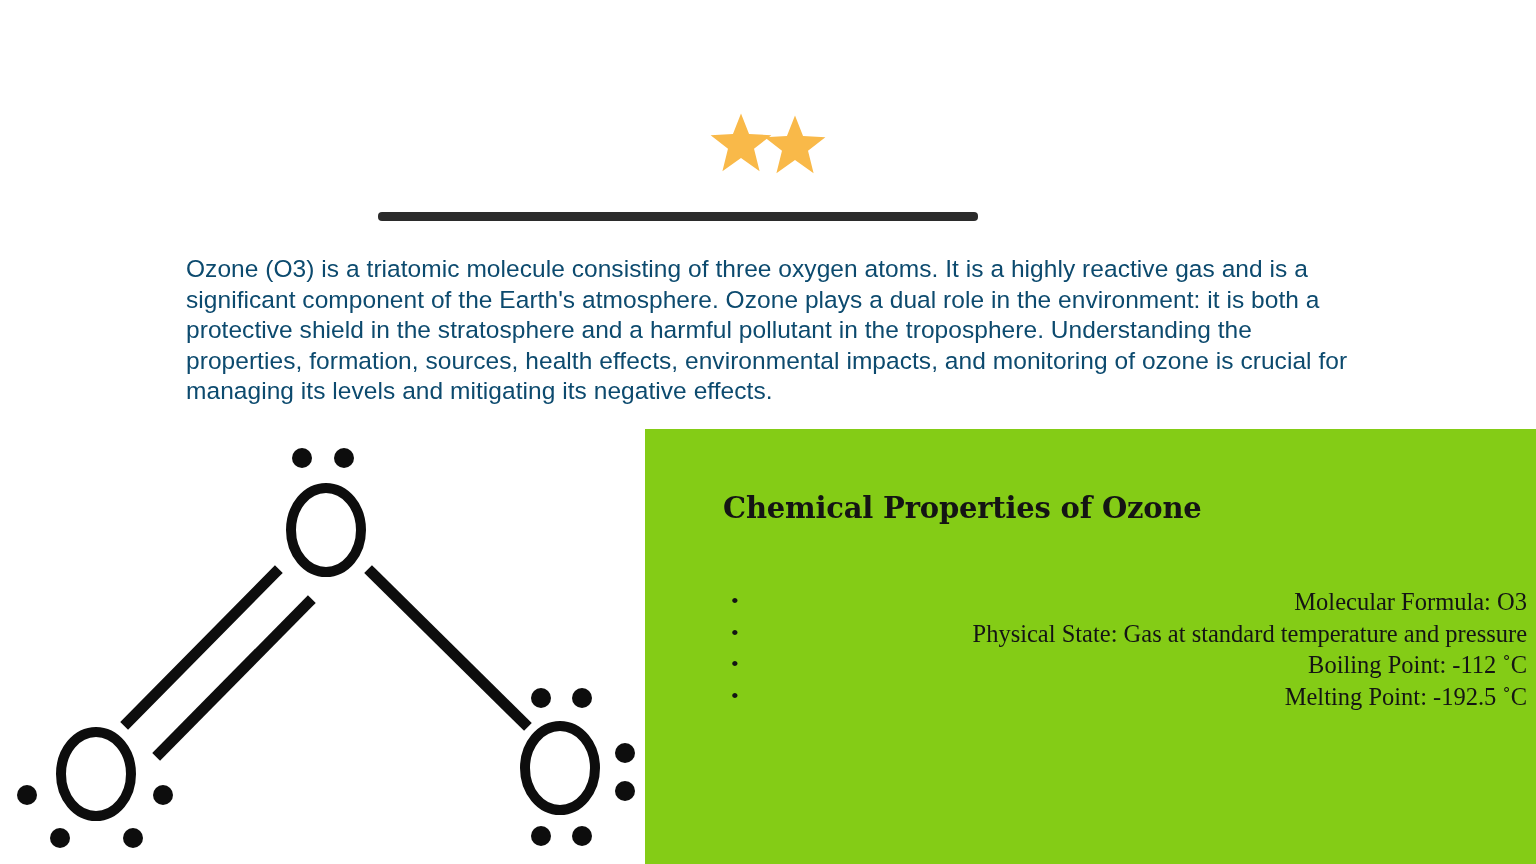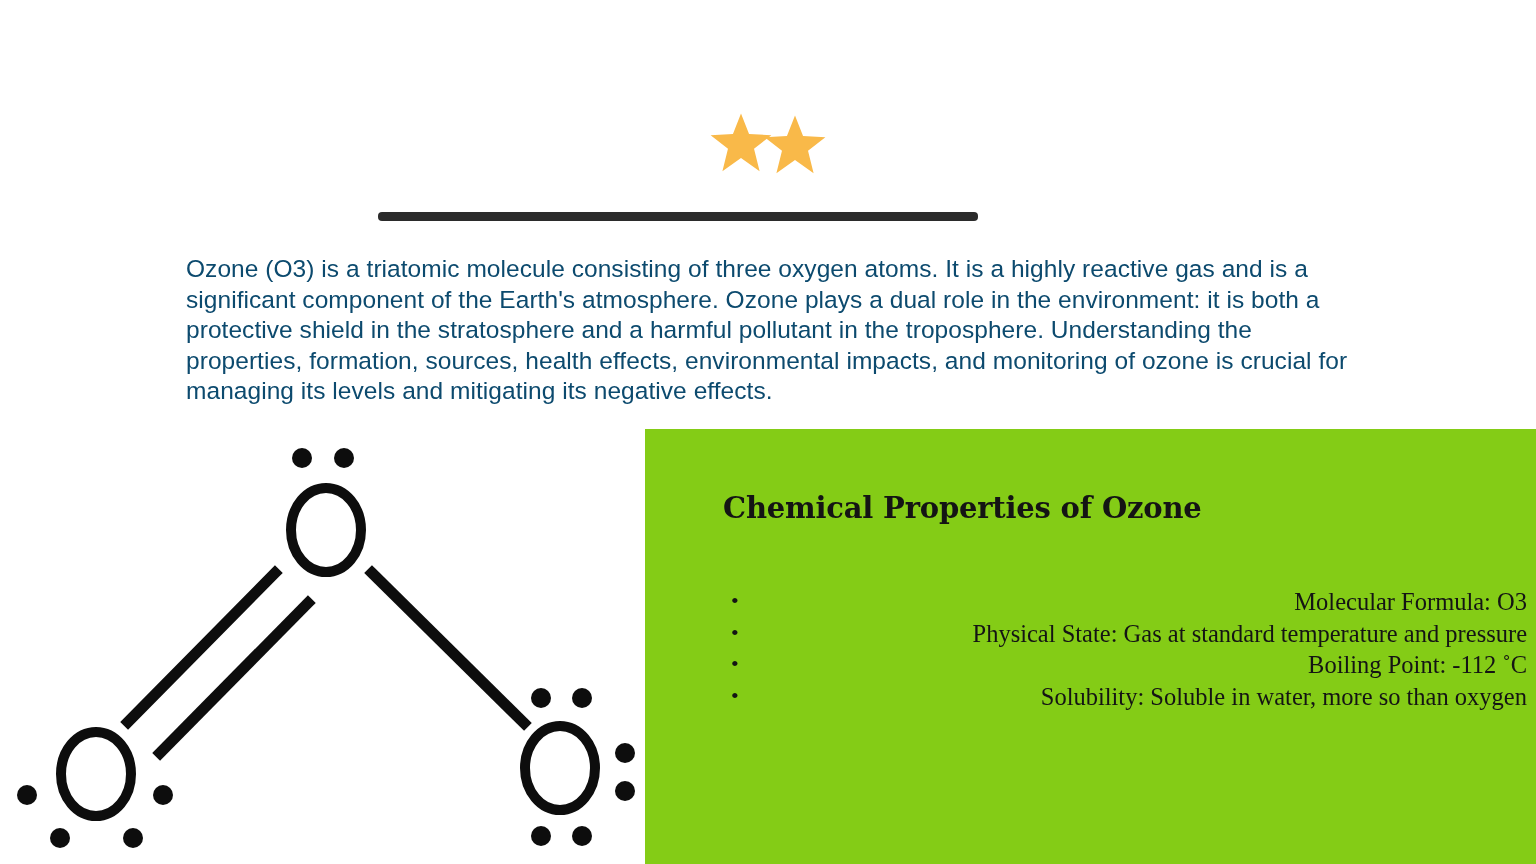--- a/index.html
+++ b/index.html
@@ -216,18 +216,18 @@
   </div>
 
   <div class="props-panel">
 
     <h2 class="props-title">Chemical Properties of Ozone</h2>
 
     <ul class="props-list">
       <li>Molecular Formula: O3</li>
       <li>Physical State: Gas at standard temperature and pressure</li>
       <li>Boiling Point: -112 ˚C</li>
-      <li>Solubility: Soluble in water, more so than oxygen</li>
+      <li>Melting Point: -192.5 ˚C</li>
     </ul>
 
   </div>
 
 </div>
 
 </body></html>

